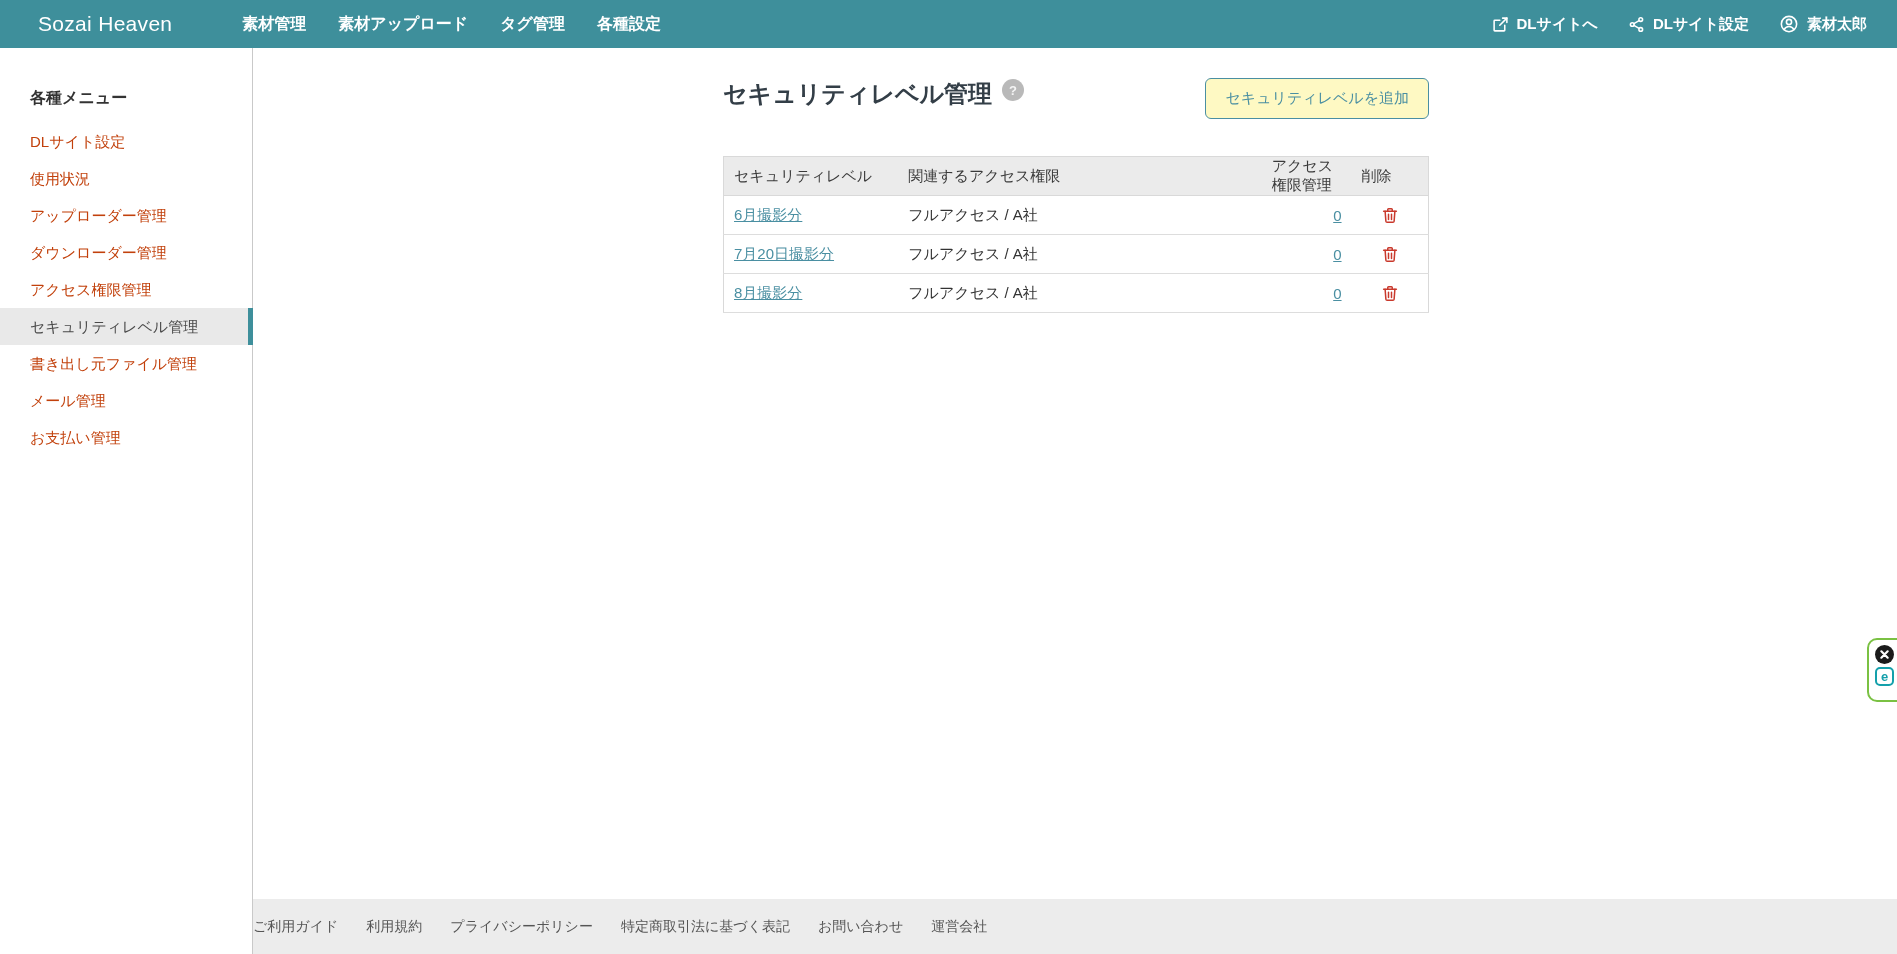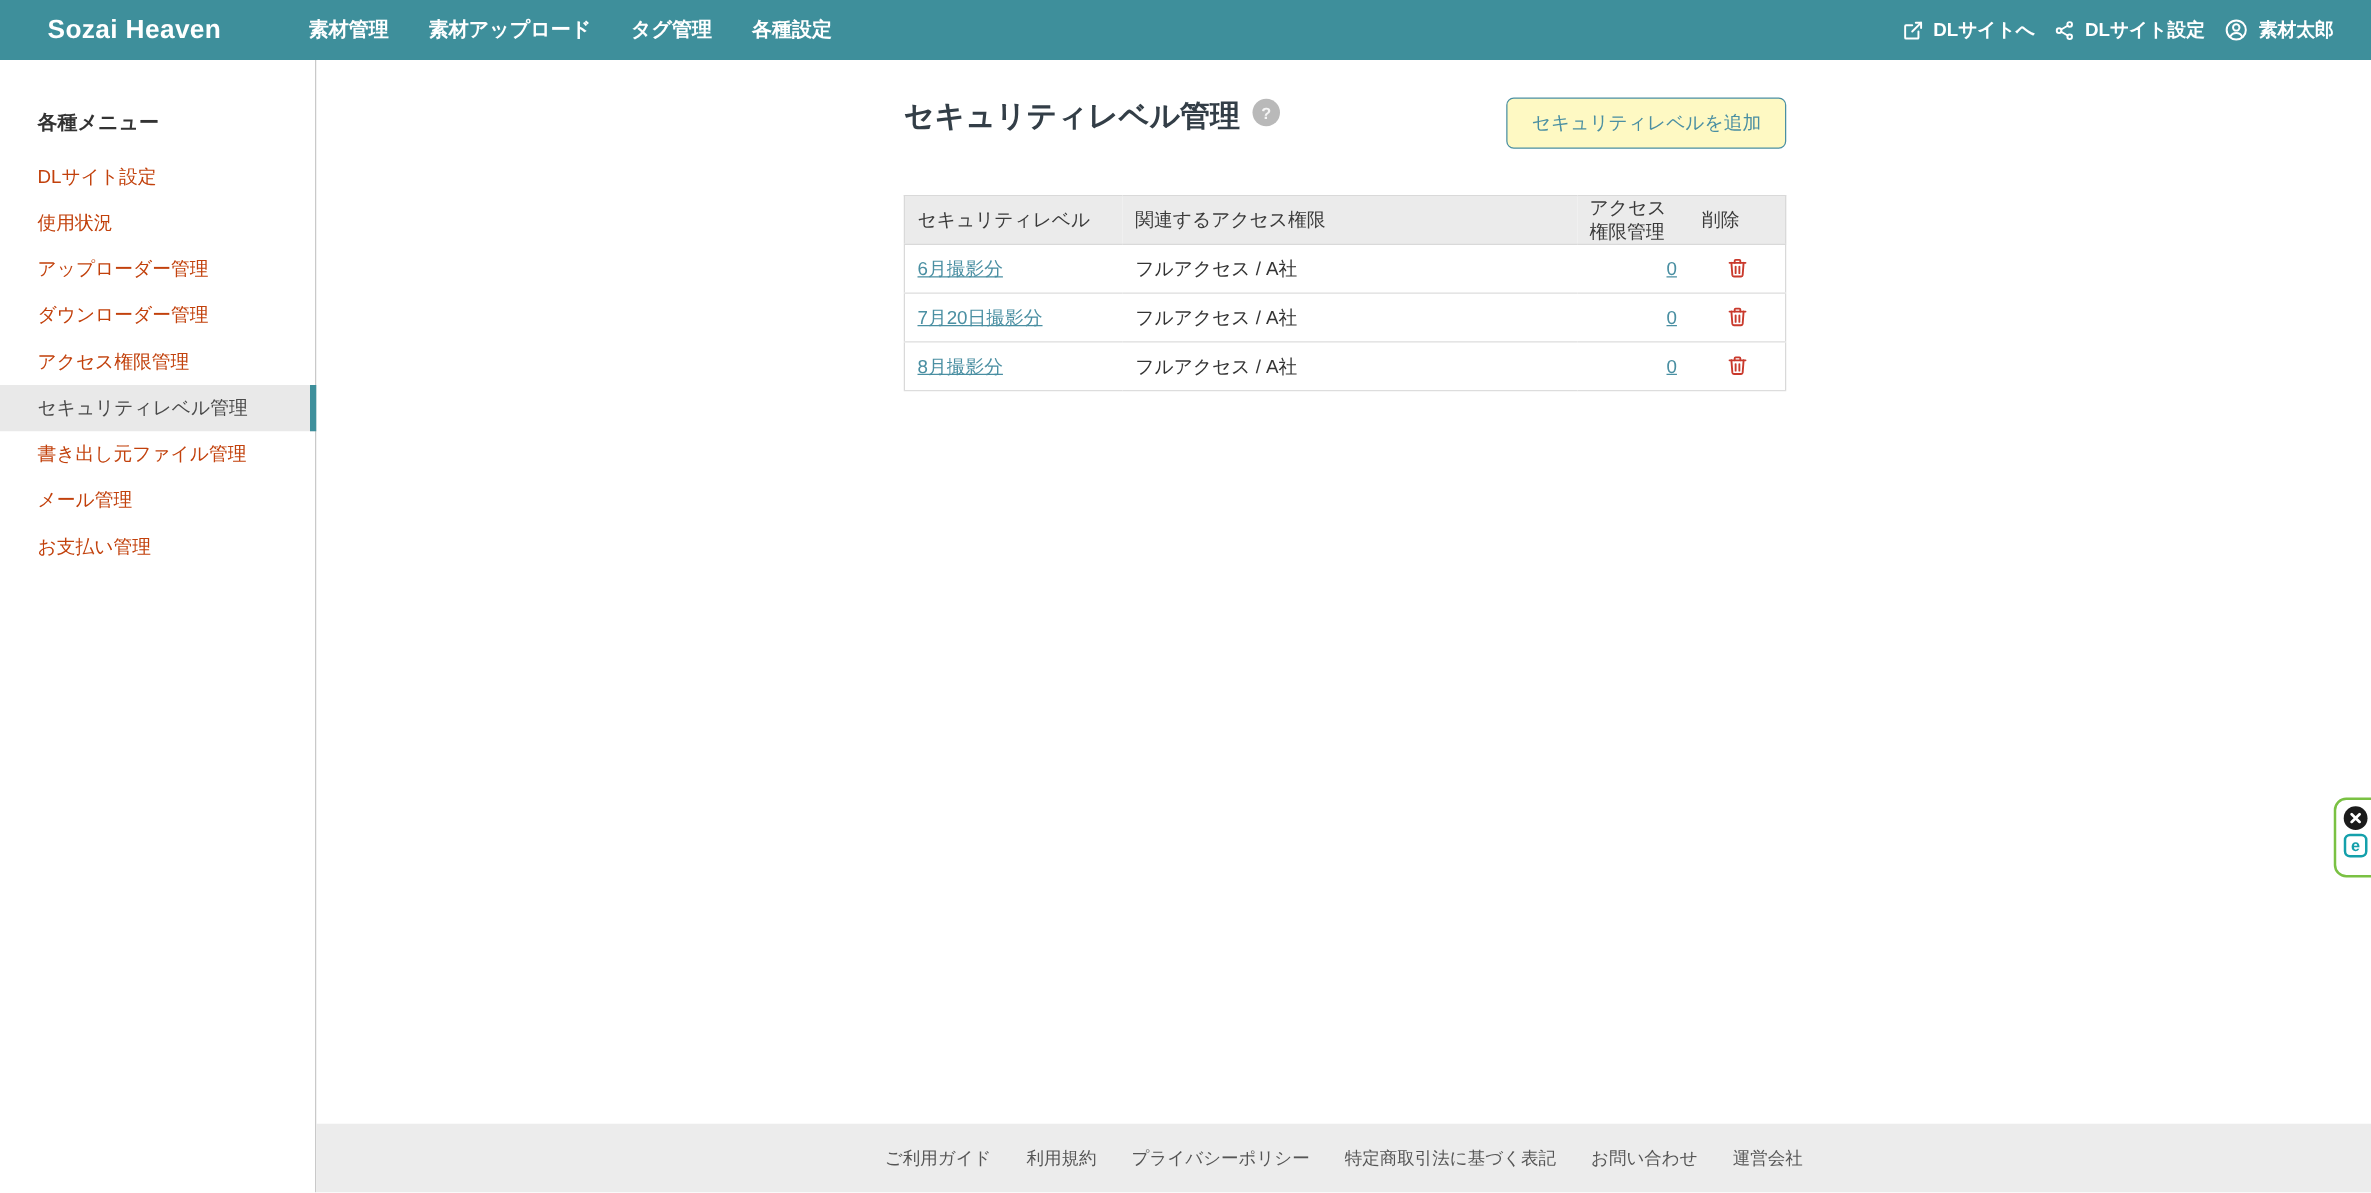--- a/index.html
+++ b/index.html
@@ -7,24 +7,24 @@
   body {
     font-family:"Liberation Sans","DejaVu Sans",sans-serif;
     background:#fff; color:#333; position:relative;
   }
 
   
   .topbar {
     height:48px; background:#3e8f9b; color:#fff;
     display:flex; align-items:center; padding:0 30px 0 38px;
   }
-  .brand { font-size:21px; font-weight:bold; letter-spacing:.3px; cursor:pointer; }
+  .brand { font-size:21px; font-weight:normal; letter-spacing:.3px; cursor:pointer; }
   .topnav { display:flex; gap:32px; margin-left:70px; }
   .topnav a { color:#fff; font-size:16px; font-weight:600; text-decoration:none; cursor:pointer; }
-  .topbar-right { margin-left:auto; display:flex; align-items:center; gap:15px; }
+  .topbar-right { margin-left:auto; display:flex; align-items:center; gap:30px; }
   .topbar-action { display:flex; align-items:center; gap:8px; font-size:15px; font-weight:600; cursor:pointer; }
   .topbar-action svg { display:block; }
 
   
   .layout { display:flex; height:906px; }
 
   .sidebar {
     width:253px; border-right:1px solid #c9c9c9; padding-top:40px; flex-shrink:0;
     background:#fff;
   }
@@ -66,21 +66,21 @@
   }
   table.levels td { height:39px; padding:0 10px; border-bottom:1px solid #dddddd; }
   th.col-count, td.col-count { text-align:right; }
   th.col-del, td.col-del { text-align:center; padding:0; }
   a.tbl-link { color:#4a8fa2; text-decoration:underline; cursor:pointer; }
   .trash-btn { background:none; border:none; cursor:pointer; padding:2px; line-height:0; }
 
   
   .footer {
     margin-top:auto; height:55px; background:#ececec;
-    display:flex; align-items:center; justify-content:center; gap:28px;
+    display:flex; align-items:center; gap:28px;
   }
   .footer a { color:#555; font-size:14px; text-decoration:none; cursor:pointer; white-space:nowrap; }
 
   
   .promo-widget {
     position:absolute; top:638px; right:-20px; width:50px; height:64px;
     background:#fff; border:2px solid #7ac143; border-radius:10px;
     padding:5px 0 0 6px; display:flex; flex-direction:column; gap:3px; z-index:5;
   }
   .promo-close {

